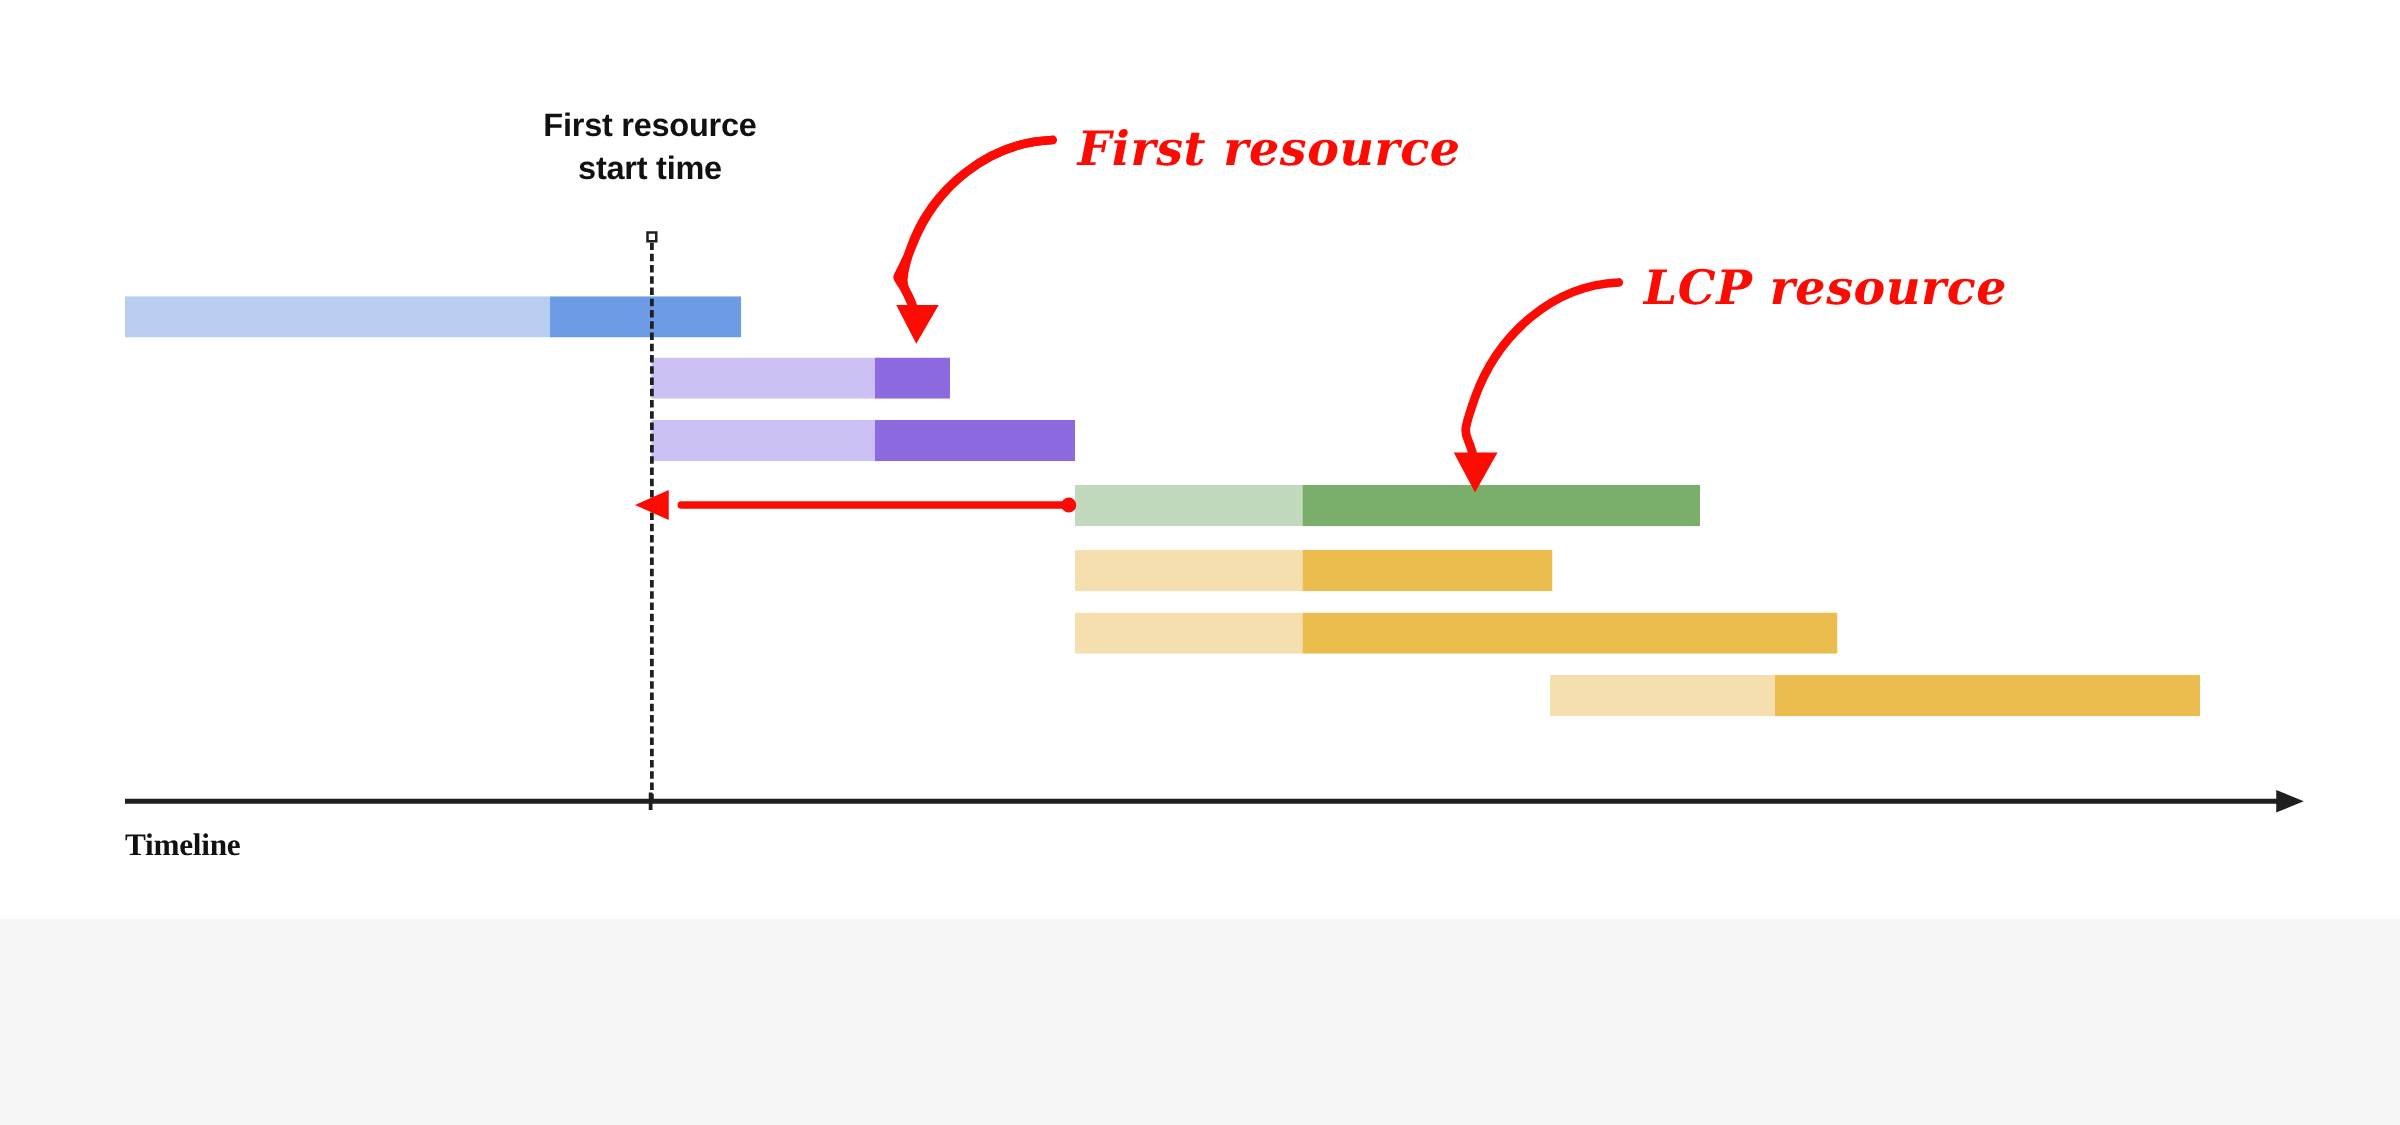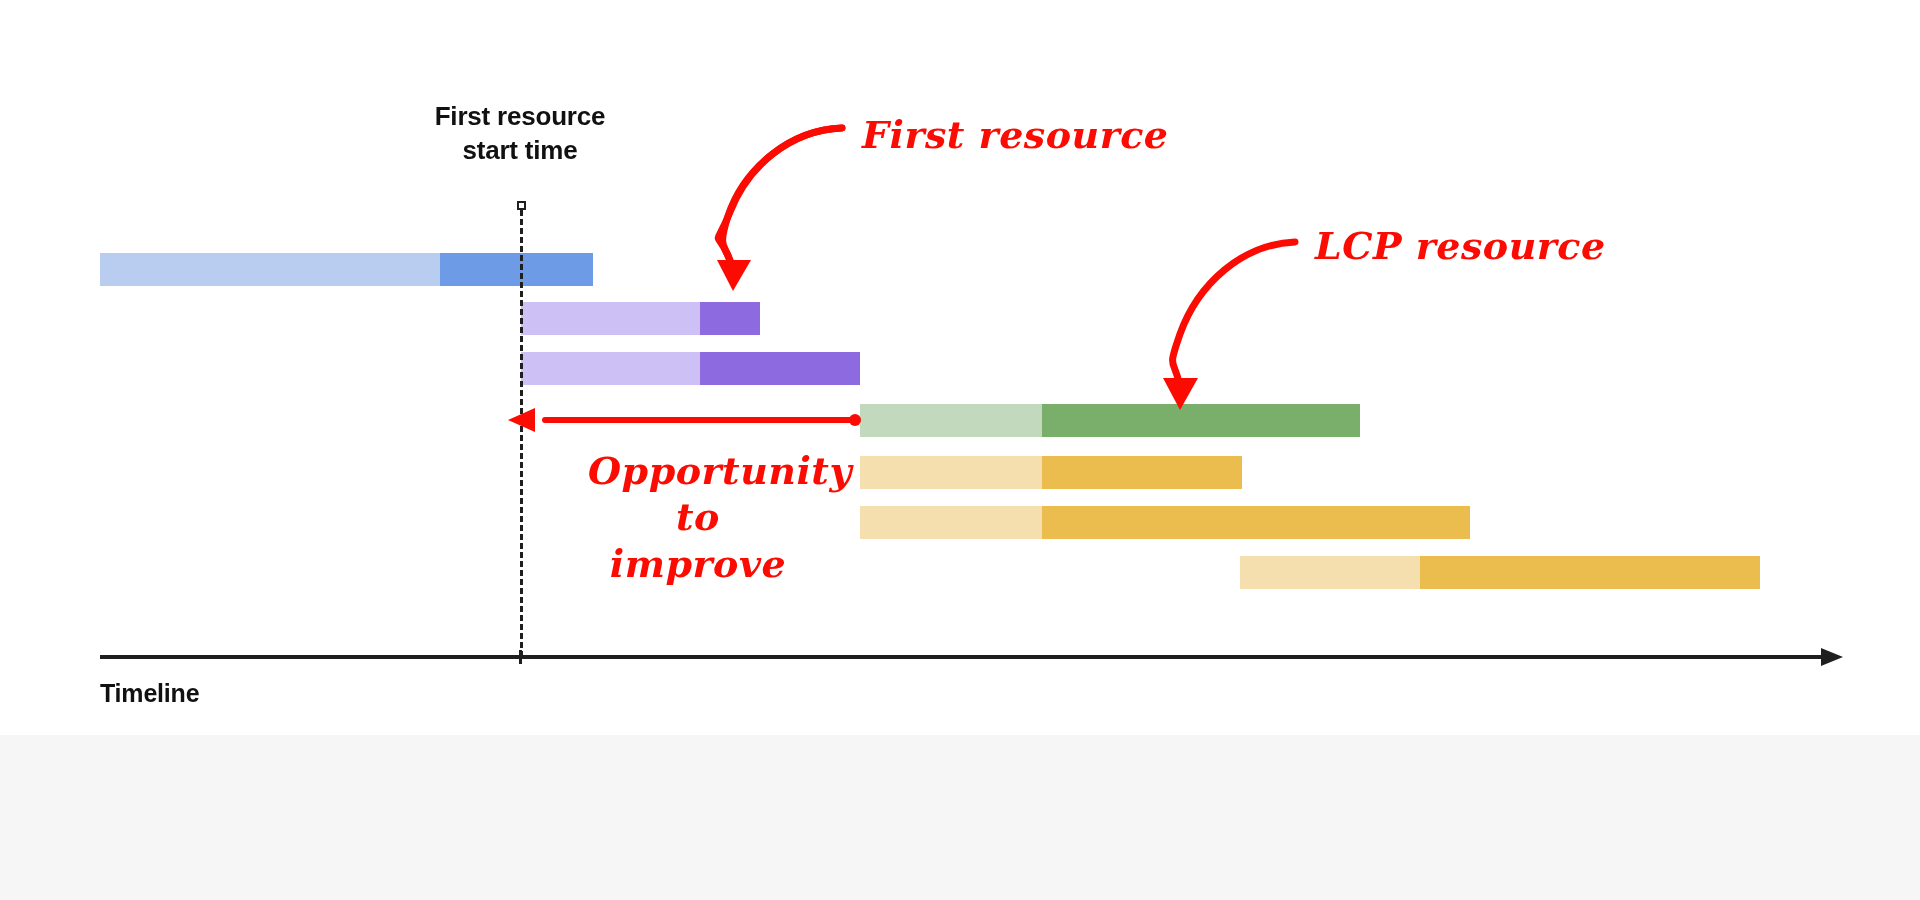--- a/index.html
+++ b/index.html
@@ -4,21 +4,21 @@
 <style>
   html,body{margin:0;padding:0;}
   body{
     width:1920px;height:900px;
     background:#ffffff;
     font-family:"Liberation Sans","DejaVu Sans",sans-serif;
     overflow:hidden;position:relative;
   }
   #stage{position:absolute;left:0;top:0;width:1920px;height:900px;}
 
-  .chart-area{position:absolute;left:0;top:16px;width:1656px;height:735px;background:#ffffff;}
+  .chart-area{position:absolute;left:0;top:0;width:1656px;height:735px;background:#ffffff;}
 
   
   .bar{position:absolute;height:33px;display:flex;overflow:hidden;}
   .seg{height:100%;}
   .seg.light{opacity:1;}
 
   
   .guide-line{
     position:absolute;
     border-left:3px dashed #1f1f1f;
@@ -41,20 +41,21 @@
     letter-spacing:-0.2px;
     white-space:pre-line;
   }
 
   
   .axis-line{position:absolute;background:#1f1f1f;height:4px;}
   .axis-tick{position:absolute;background:#1f1f1f;width:3px;height:14px;}
   .axis-label{
     position:absolute;font-size:25px;font-weight:700;color:#111111;
     letter-spacing:-0.2px;
+    font-family:Liberation Serif, serif;
   }
 
   
   .annot-text{
     position:absolute;
     color:#fb0b02;
     font-family:"DejaVu Serif",serif;
     font-style:italic;
     font-weight:700;
     font-size:38px;
@@ -133,21 +134,19 @@
   <path d="M 1295,226 C 1242,228 1198,268 1180,318 C 1166,358 1175,340 1180,372" fill="none" stroke="#fb0b02" stroke-width="7" stroke-linecap="round"></path>
   <polygon points="1163,362 1198,362 1180,394" fill="#fb0b02"></polygon>
 
   <path d="M 853,404 L 545,404" fill="none" stroke="#fb0b02" stroke-width="6" stroke-linecap="round"></path>
   <circle cx="855" cy="404" r="6" fill="#fb0b02"></circle>
   <polygon points="535,392 535,416 508,404" fill="#fb0b02"></polygon>
 </svg>
 
     <div class="annot-text" id="annot-0" style="left: 862px; top: 96px; color: rgb(251, 11, 2);">First resource</div>
     <div class="annot-text" id="annot-1" style="left: 1315px; top: 207px; color: rgb(251, 11, 2); font-style: italic;">LCP resource</div>
-    <div class="annot-text" id="annot-2" style="left: 588px; top: 432px; color: rgb(251, 11, 2); text-align: center; width: 220px;">Opportunity
-to improve</div>
   </div>
 
   <div class="legend-band">
     <div class="legend-row" id="legend-row"></div>
   </div>
 
 </div>
 
 </body></html>

